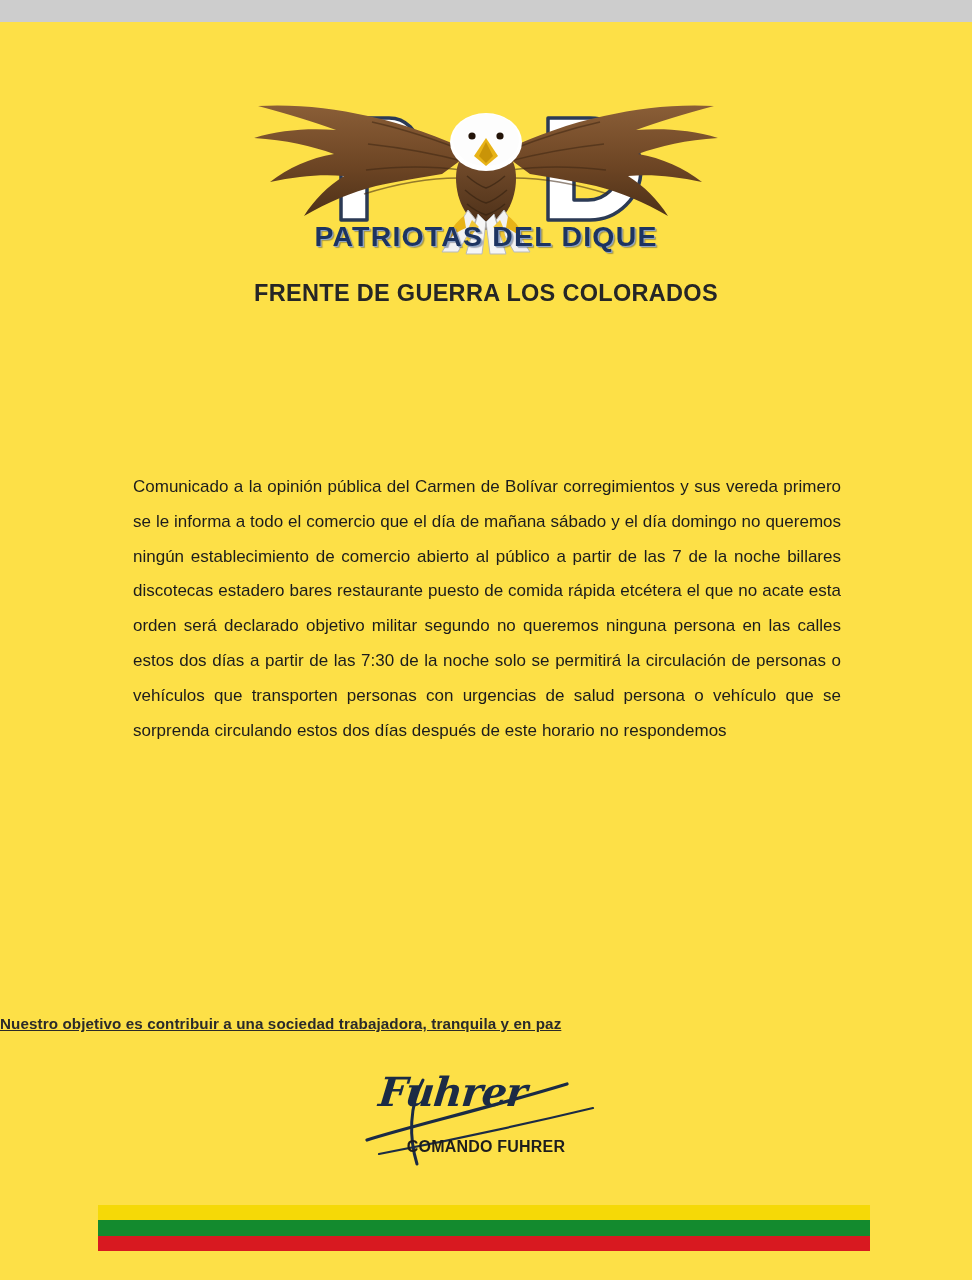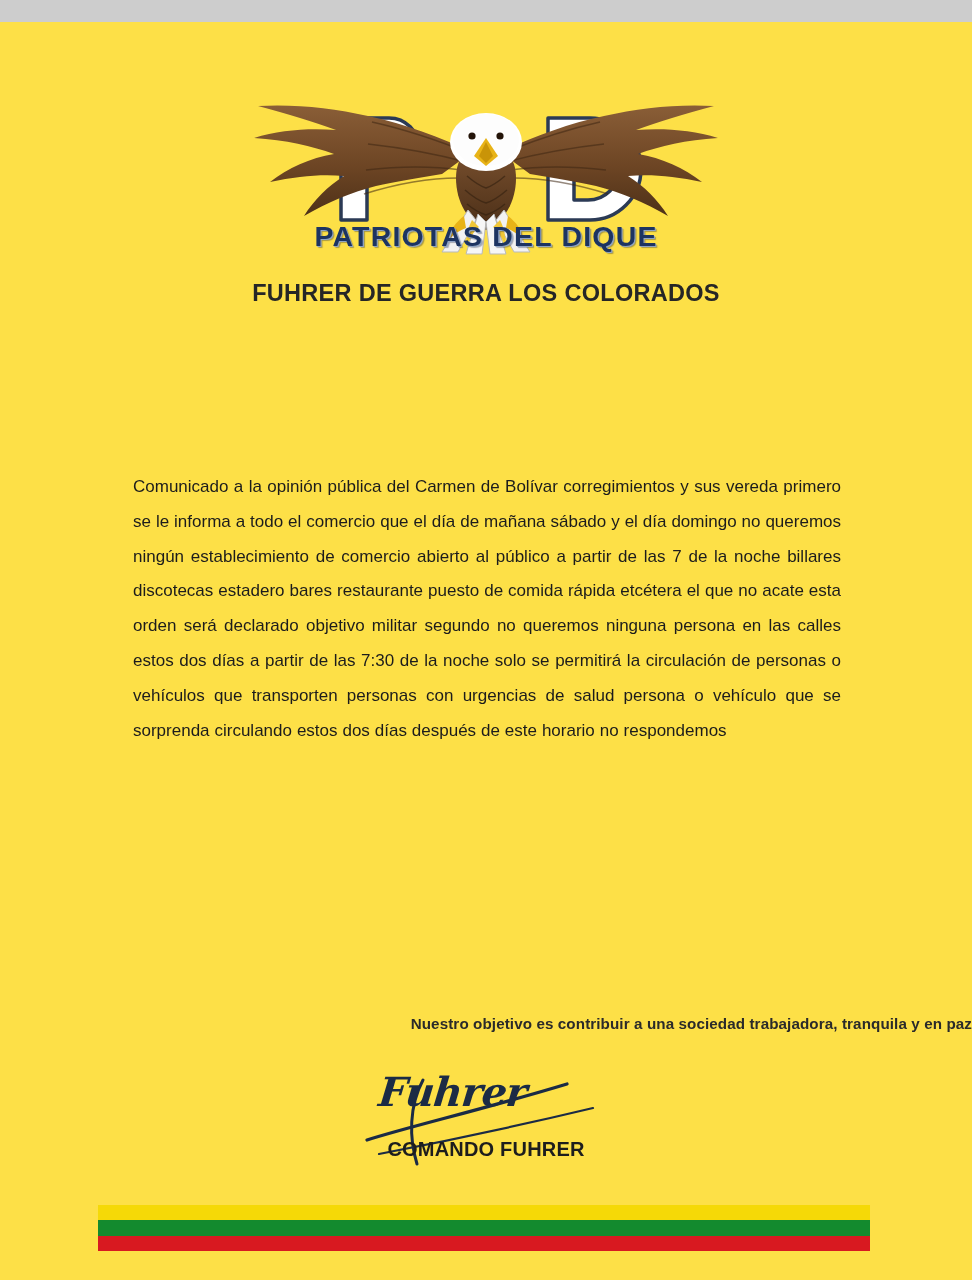--- a/index.html
+++ b/index.html
@@ -88,26 +88,27 @@
     color: #1c1c1c;
     word-spacing: 0.2px;
   }
 
   
   #slogan {
     position: absolute;
     top: 993px;
     left: 0;
     width: 972px;
-    text-align: right;
+    text-align: left;
     font-family: "Liberation Sans", sans-serif;
     font-weight: bold;
     font-size: 15.2px;
     letter-spacing: 0.1px;
     color: #2a2a2a;
+    text-decoration: underline;
   }
 
   
   #signature-block {
     position: absolute;
     top: 1046px;
     left: 0;
     width: 972px;
     text-align: center;
   }
@@ -130,21 +131,21 @@
     transform: skewX(-6deg);
   }
   #signature-stroke { position: absolute; top: 0; left: 0; }
   #command-label {
     position: absolute;
     top: 70px;
     left: 0; right: 0;
     text-align: center;
     font-family: "Liberation Sans", sans-serif;
     font-weight: bold;
-    font-size: 20px;
+    font-size: 16px;
     letter-spacing: 0.2px;
     color: #1d1d1d;
   }
 
   
   #flag-bar {
     position: absolute;
     top: 1183px;
     left: 98px;
     width: 772px;
@@ -234,21 +235,21 @@
           <path d="M228 136 C220 142 214 150 212 160 C218 154 224 150 230 148 Z" fill="#e8b317"></path>
           <path d="M236 140 C232 148 230 156 231 164 C235 156 239 150 243 147 Z" fill="#f0c637"></path>
           <path d="M272 136 C280 142 286 150 288 160 C282 154 276 150 270 148 Z" fill="#e8b317"></path>
           <path d="M264 140 C268 148 270 156 269 164 C265 156 261 150 257 147 Z" fill="#f0c637"></path>
         </g>
       </svg>
       <div id="org-name" style="color: rgb(29, 52, 97);">PATRIOTAS DEL DIQUE</div>
     </div>
   </div>
 
-  <div id="front-title" style="color: rgb(38, 38, 38);">FUHRER DE GUERRA LOS COLORADOS</div>
+  <div id="front-title" style="color: rgb(38, 38, 38);">FRENTE DE GUERRA LOS COLORADOS</div>
 
   <div id="body-text" style="color: rgb(28, 28, 28);">Comunicado a la opinión pública del Carmen de Bolívar corregimientos y sus vereda primero se le informa a todo el comercio que el día de mañana sábado y el día domingo no queremos ningún establecimiento de comercio abierto al público a partir de las 7 de la noche billares discotecas estadero bares restaurante puesto de comida rápida etcétera el que no acate esta orden será declarado objetivo militar segundo no queremos ninguna persona en las calles estos dos días a partir de las 7:30 de la noche solo se permitirá la circulación de personas o vehículos que transporten personas con urgencias de salud persona o vehículo que se sorprenda circulando estos dos días después de este horario no respondemos</div>
 
   <div id="slogan" style="color: rgb(42, 42, 42);">Nuestro objetivo es contribuir a una sociedad trabajadora, tranquila y en paz</div>
 
   <div id="signature-block">
     <div id="signature-wrap">
       <svg id="signature-stroke" width="250" height="100" viewBox="0 0 250 100" xmlns="http://www.w3.org/2000/svg">
         <path d="M6 72 C50 58 120 42 206 16" stroke="#1b2b45" stroke-width="3.2" fill="none" stroke-linecap="round"></path>
         <path d="M18 86 C70 76 140 62 232 40" stroke="#1b2b45" stroke-width="2.2" fill="none" stroke-linecap="round"></path>

